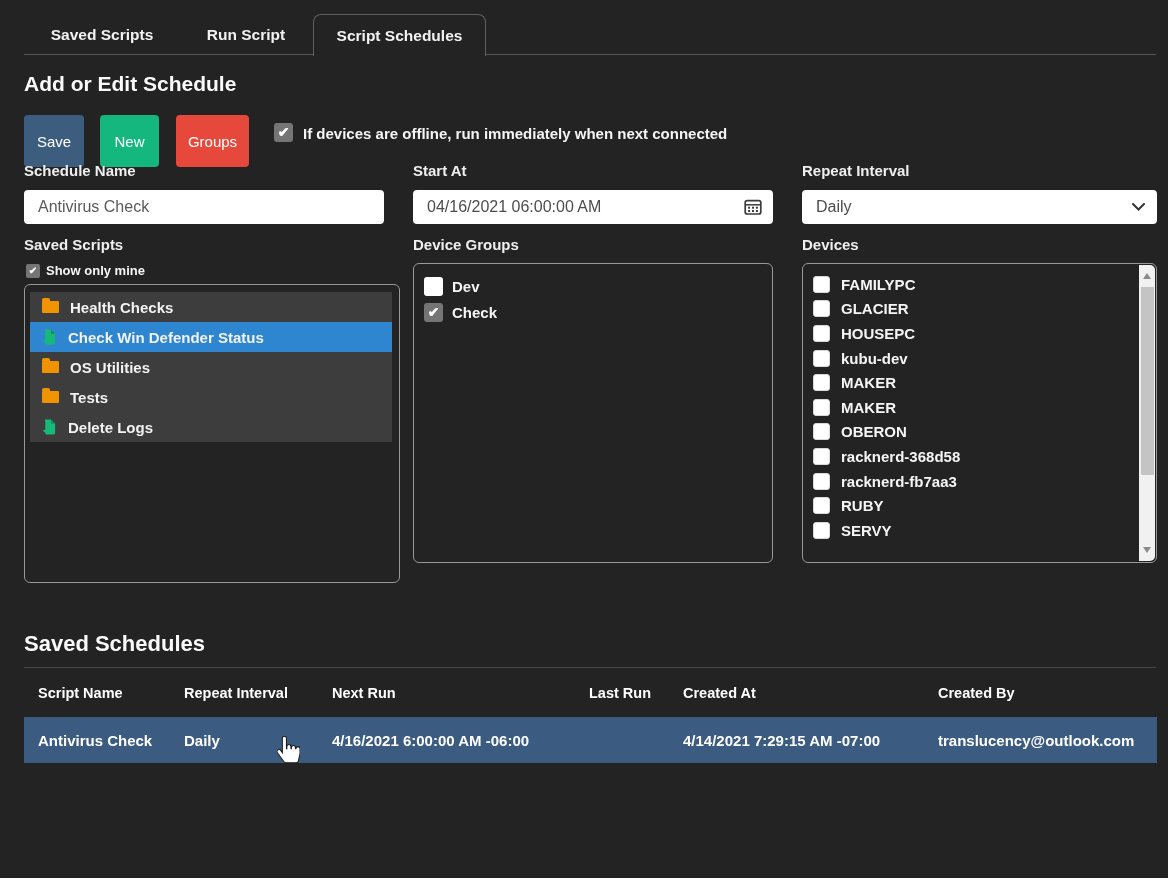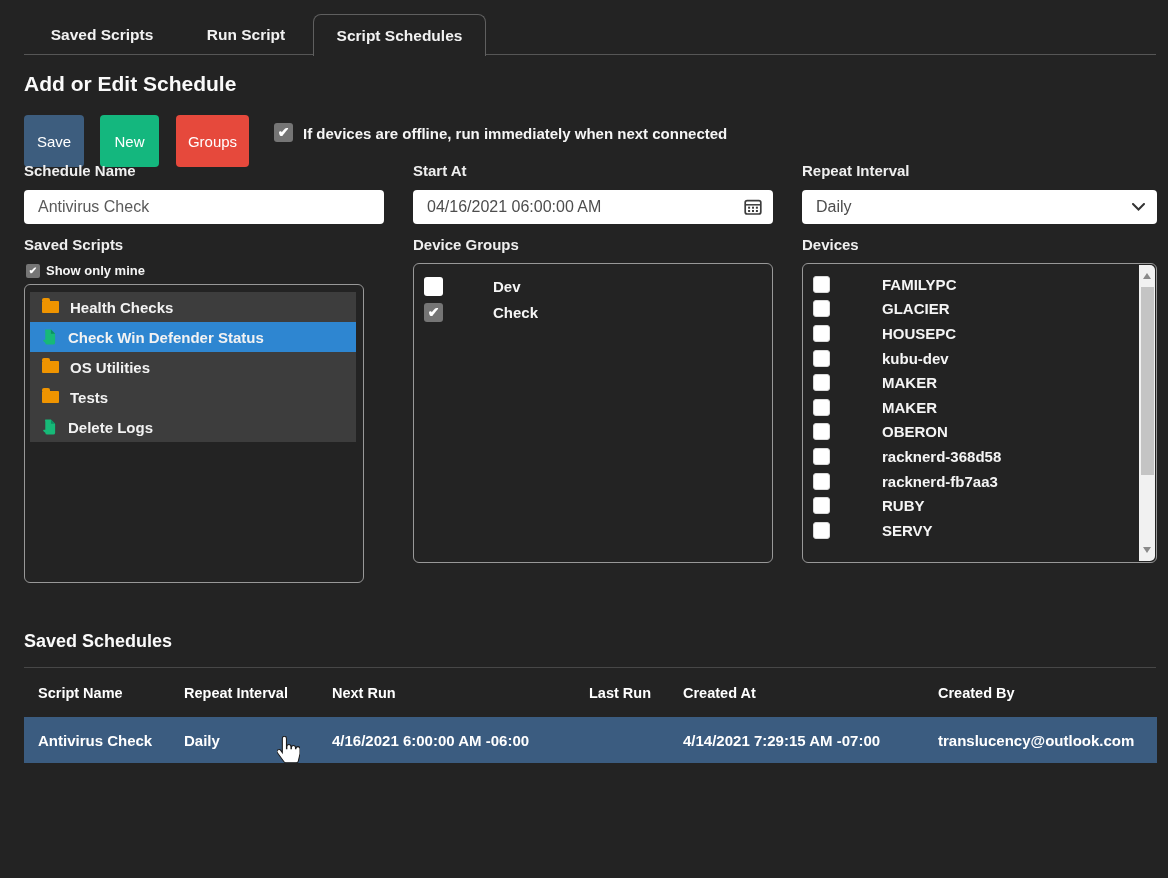--- a/index.html
+++ b/index.html
@@ -48,58 +48,58 @@
   .in-repeat        { left:802px; width:355px; cursor:pointer; }
   .in-start-at .cal  { position:absolute; right:11px; top:8px; line-height:0; cursor:pointer; }
   .in-repeat .chev   { position:absolute; right:12px; top:13px; line-height:0; }
 
   
   .cb-mine { position:absolute; left:26px; top:264px; width:14px; height:14px; line-height:14px; font-size:10px; border-radius:2px; }
   .mine-label { position:absolute; left:46px; top:263px; font-size:13px; font-weight:700; color:#f5f5f5; }
 
   
   .box { position:absolute; border:1px solid #989898; border-radius:6px; background:var(--page-bg,#232323); }
-  .scripts-box { left:24px;  top:284px; width:340px; height:299px; }
+  .scripts-box { left:24px;  top:284px; width:376px; height:299px; }
   .groups-box  { left:413px; top:263px; width:360px; height:300px; }
   .devices-box { left:802px; top:263px; width:355px; height:300px; overflow:hidden; }
 
   .scripts-inner { position:absolute; left:5px; top:7px; right:7px; background:var(--panel-gray,#3d3d3d); }
   .script-item { position:relative; height:30px; display:flex; align-items:center; padding-left:12px; cursor:pointer; }
   .script-item.indented { padding-left:12px; }
   .script-item.selected { background:var(--selection-blue,#2e86d1); }
   .script-label { color:#f2f2f2; font-size:15px; font-weight:600; margin-left:11px; }
 
   .icon-folder { position:relative; width:17px; height:12px; background:var(--folder-orange,#ef9400);
                  border-radius:1px; flex:0 0 17px; }
   .icon-folder::before { content:""; position:absolute; top:-3px; left:0; width:8px; height:3px;
                          background:var(--folder-orange,#ef9400); border-radius:2px 2px 0 0; }
   .icon-script { color:var(--script-green,#17b978); flex:0 0 15px; }
 
-  .group-row, .device-row { display:flex; align-items:center; cursor:pointer;gap:41px; }
+  .group-row, .device-row { display:flex; align-items:center; cursor:pointer; }
   .group-row { height:24px; padding-left:10px; margin-top:2px; }
   .groups-inner { padding-top:8px; }
   .group-cbx { width:19px; height:19px; line-height:19px; font-size:14px; flex:0 0 19px; }
   .group-label { color:#f5f5f5; font-size:15px; font-weight:600; margin-left:9px; }
 
   .devices-inner { position:absolute; left:0; top:8px; right:17px; }
   .device-row { height:24.6px; padding-left:10px; }
   .device-cbx { width:17px; height:17px; line-height:17px; font-size:12px; border:1px solid #d9d9d9; flex:0 0 17px; }
   .device-label { color:#f5f5f5; font-size:15px; font-weight:600; margin-left:11px; }
 
   
   .scrollbar { position:absolute; top:1px; right:1px; bottom:1px; width:16px;
                background:#f1f1f1; border-radius:0 5px 5px 0; }
   .sb-up, .sb-down { position:absolute; left:4px; width:0; height:0; border-left:4.5px solid transparent;
                      border-right:4.5px solid transparent; cursor:pointer; }
   .sb-up   { top:8px;    border-bottom:6px solid #8a8a8a; }
   .sb-down { bottom:8px; border-top:6px solid #8a8a8a; }
   .sb-thumb { position:absolute; left:1.5px; right:1.5px; top:22px; height:188px; background:#c4c4c4; cursor:pointer; }
 
   
-  .section-title { position:absolute; left:24px; top:631px; font-size:18px; font-weight:700; color:#fafafa; }
+  .section-title { position:absolute; left:24px; top:631px; font-size:22px; font-weight:700; color:#fafafa; }
   .divider { position:absolute; left:24px; top:667px; width:1132px; height:1px; background:#474747; }
   .thead { position:absolute; left:24px; top:668px; width:1133px; height:49px; display:flex; align-items:center; }
   .hc { color:#fff; font-size:14.5px; font-weight:700; cursor:pointer; }
   .trow { position:absolute; left:24px; top:717px; width:1133px; height:46px; display:flex; align-items:center;
           background:var(--row-blue,#3b5c80); cursor:pointer; }
   .tc { color:#fff; font-size:15px; font-weight:600; white-space:nowrap; overflow:hidden; }
   .c1 { width:160px; padding-left:14px; }
   .c2 { width:148px; }
   .c3 { width:257px; }
   .c4 { width:94px; }

